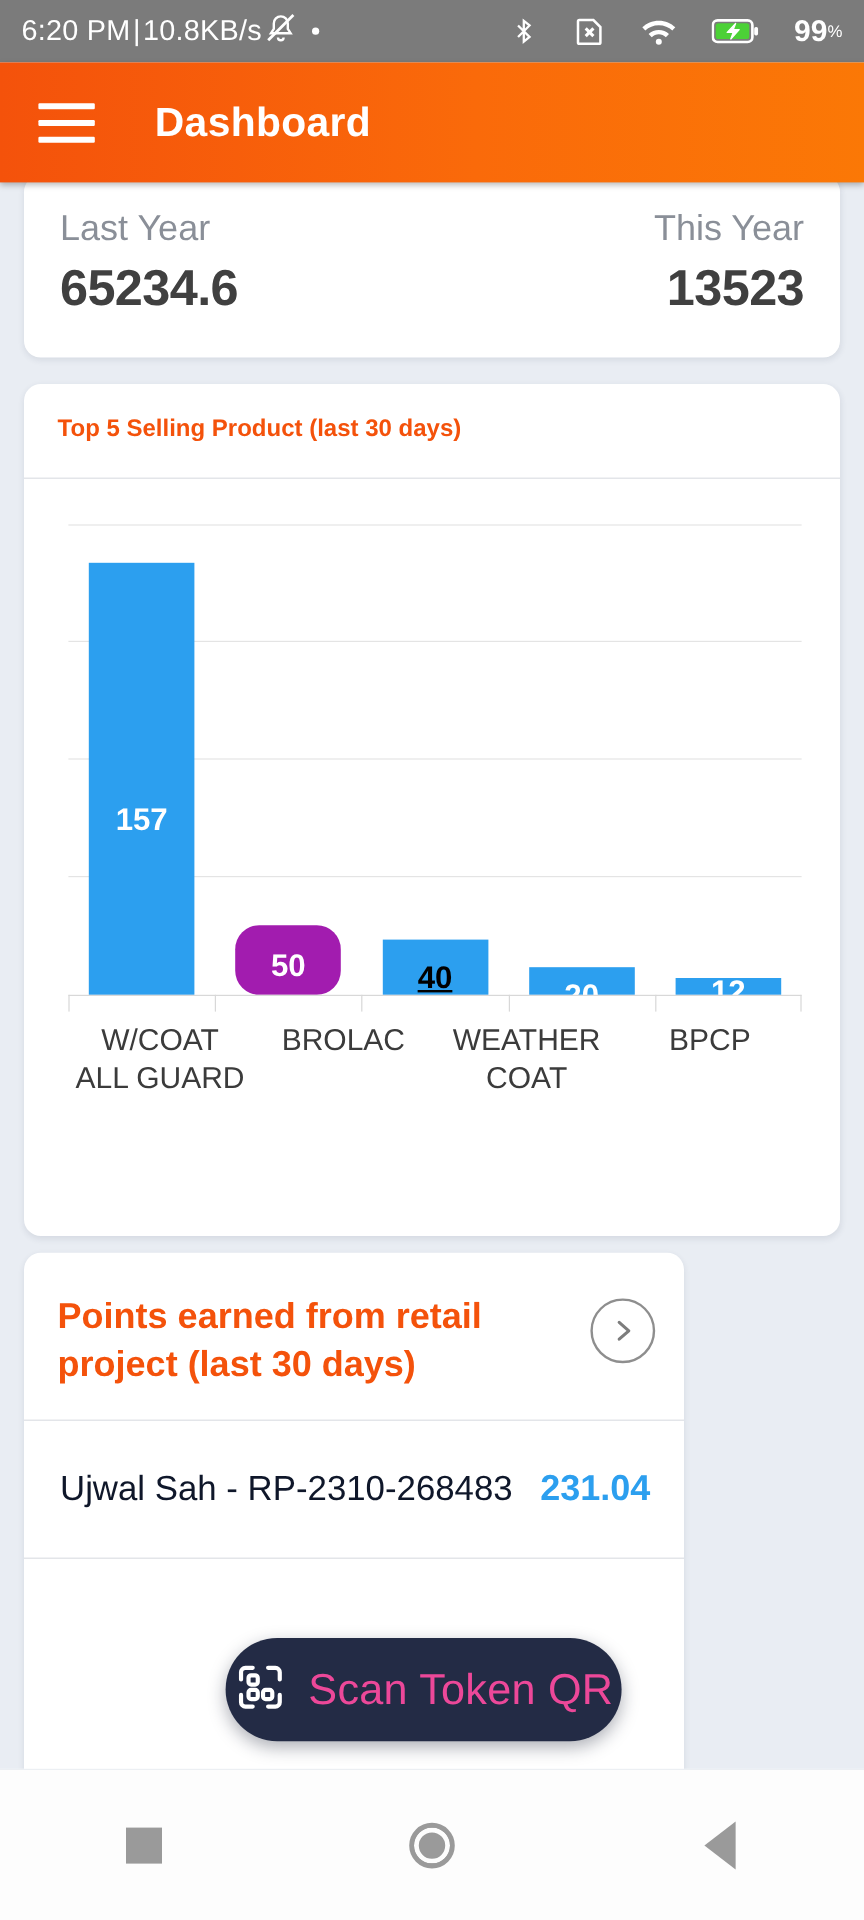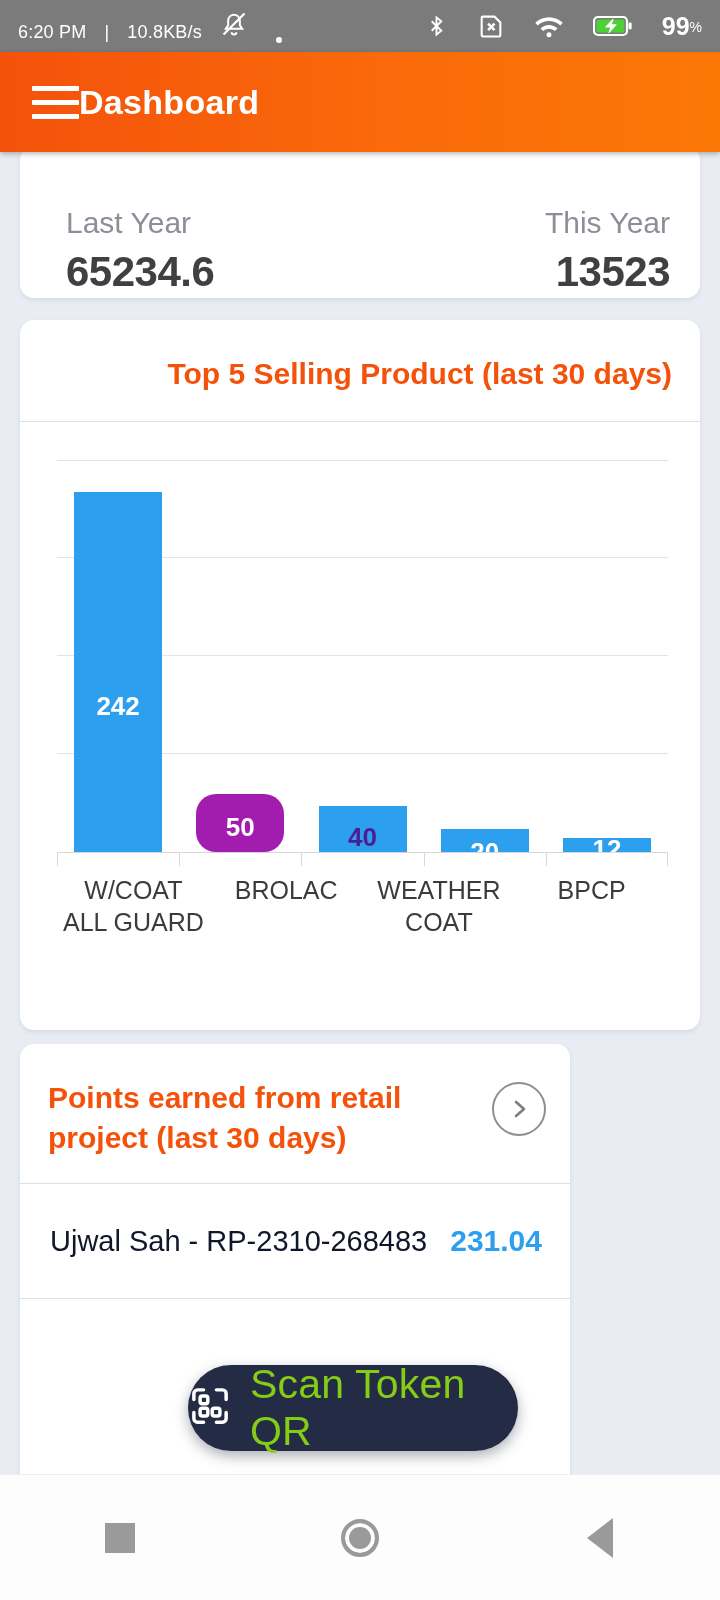--- a/index.html
+++ b/index.html
@@ -10,59 +10,59 @@
     overflow:hidden;
   }
 
   
   .statusbar{
     position:absolute; top:0; left:0; width:720px; height:52px;
     background:#7b7b7b; color:#fff;
     display:flex; align-items:center; justify-content:space-between;
     padding:0 18px;
   }
-  .sb-left{ display:flex; align-items:flex-end; gap:18px; font-size:18px; font-weight:500; letter-spacing:.2px;}
+  .sb-left{ display:flex; align-items:center; gap:2px; font-size:24px; font-weight:500; letter-spacing:.2px;}
   .sb-right{ display:flex; align-items:center; gap:29px; }
   .sb-right svg{ display:block; }
   .batt-pct{ font-size:25px; font-weight:600; }
   .batt-pct sup{ font-size:14px; font-weight:500; vertical-align:baseline; position:relative; top:-3px;}
   .dot{ width:6px; height:6px; border-radius:50%; background:#fff; margin-left:10px; }
 
   
   .appbar{
     position:absolute; top:52px; left:0; width:720px; height:100px;
     background:linear-gradient(90deg,#f4520b 0%,#fa6a0a 55%,#fb7806 100%);
-    display:flex; align-items:center; padding-left:32px; 
+    display:flex; align-items:center; padding-left:32px; gap:50px;
     box-shadow:0 2px 5px rgba(0,0,0,.28);
     z-index:5;
   }
   .hamburger{ width:47px; height:33px; display:flex; flex-direction:column; justify-content:space-between; cursor:pointer;}
   .hamburger span{ display:block; height:5px; background:#fff; border-radius:1px; }
   .appbar-title{ color:#fff; font-size:34px; font-weight:600; letter-spacing:.3px; }
 
   
   .content{ position:absolute; top:152px; left:0; width:720px; height:1322px; }
 
   
   .year-card{
     position:absolute; top:-6px; left:20px; width:680px; height:152px;
     background:#fff; border-radius:14px;
     box-shadow:0 2px 5px rgba(40,50,80,.10);
-    display:flex; justify-content:space-between; align-items:flex-end;
-    padding:26px 30px 0 46px;
+    display:flex; justify-content:space-between; align-items:flex-start;
+    padding:26px 30px 0 30px;
   }
   .year-block{ display:flex; flex-direction:column; }
   .year-block.right{ align-items:flex-end; }
   .year-label{ color:#8a8f98; font-size:30px; font-weight:400; line-height:1.25; }
   .year-value{ color:#404040; font-size:42px; font-weight:700; line-height:1.25; letter-spacing:-.5px; margin-top:4px;}
 
   
   .chart-card{ position:absolute; top:168px; left:20px; width:680px; height:710px;
     background:#fff; border-radius:14px; box-shadow:0 2px 5px rgba(40,50,80,.10); }
-  .card-title{ color:#f4520b; font-size:30px; font-weight:700; padding:34px 28px 28px 28px; line-height:1.3;text-align:right; }
+  .card-title{ color:#f4520b; font-size:20px; font-weight:700; padding:24px 28px 28px 28px; line-height:1.3; }
   .card-divider{ height:1px; background:#dcdfe4; margin:0; }
 
   
   .chart{ position:relative; height:545px; }
   .plot{ position:absolute; left:37px; top:38px; right:32px; height:392px; }
   .gridline{ position:absolute; left:0; right:0; height:1px; background:#e4e4e4; }
   .bars{ position:absolute; left:0; right:0; bottom:0; top:0; display:flex; }
   .bar-col{ flex:1; display:flex; align-items:flex-end; justify-content:center; position:relative; }
   .bar{ background:#2c9fef; width:88px; position:relative; display:flex; justify-content:center; }
   .bar-val{ color:#fff; font-size:26px; font-weight:700; position:absolute; top:199px; }
@@ -90,21 +90,21 @@
   .points-name{ color:#0f172a; font-size:29px; font-weight:400; }
   .points-amount{ color:#2c9fef; font-size:30px; font-weight:700; }
 
   
   .fab{
     position:absolute; top:1365px; left:188px; width:330px; height:86px;
     background:#232b45; border-radius:43px;
     display:flex; align-items:center; justify-content:center; gap:18px;
     box-shadow:0 5px 14px rgba(20,25,45,.35); cursor:pointer; z-index:6;
   }
-  .fab-label{ color:#84cc16; font-size:41px; font-weight:400; letter-spacing:.2px;}
+  .fab-label{ color:#ec4899; font-size:36px; font-weight:400; letter-spacing:.2px;}
 
   
   .navbar{
     position:absolute; top:1474px; left:0; width:720px; height:126px;
     background:#fdfdfd; display:flex; align-items:center; justify-content:space-around;
     border-top:1px solid #eceff3;
   }
   .nav-btn{ width:120px; height:70px; display:flex; align-items:center; justify-content:center; cursor:pointer;}
   .nav-square{ width:30px; height:30px; background:#9a9a9a; }
   .nav-circle{ width:38px; height:38px; border-radius:50%; border:4px solid #9a9a9a; background:#9a9a9a;
@@ -189,31 +189,31 @@
 
     <div class="chart">
       <div class="plot">
         <div class="gridline" style="top:0px"></div>
         <div class="gridline" style="top:97px"></div>
         <div class="gridline" style="top:195px"></div>
         <div class="gridline" style="top:293px"></div>
         <div class="bars" id="bars">
             <div class="bar-col">
               <div class="bar b0" style="height: 360px; background: rgb(44, 159, 239);">
-                <span class="bar-val" style="color: rgb(255, 255, 255);">242</span>
+                <span class="bar-val" style="color: rgb(255, 255, 255);">157</span>
               </div>
             </div>
             <div class="bar-col">
               <div class="bar b1" style="height: 58px; background: #a21caf; border-radius: 20px;">
                 <span class="bar-val" style="color: rgb(255, 255, 255);">50</span>
               </div>
             </div>
             <div class="bar-col">
               <div class="bar b2" style="height: 46px; background: rgb(44, 159, 239);">
-                <span class="bar-val" style="color: #4c1d95;">40</span>
+                <span class="bar-val" style="color: #000000; text-decoration: underline;">40</span>
               </div>
             </div>
             <div class="bar-col">
               <div class="bar b3" style="height: 23px; background: rgb(44, 159, 239);">
                 <span class="bar-val" style="color: rgb(255, 255, 255);">20</span>
               </div>
             </div>
             <div class="bar-col">
               <div class="bar b4" style="height: 14px; background: rgb(44, 159, 239);">
                 <span class="bar-val" style="color: rgb(255, 255, 255);">12</span>

